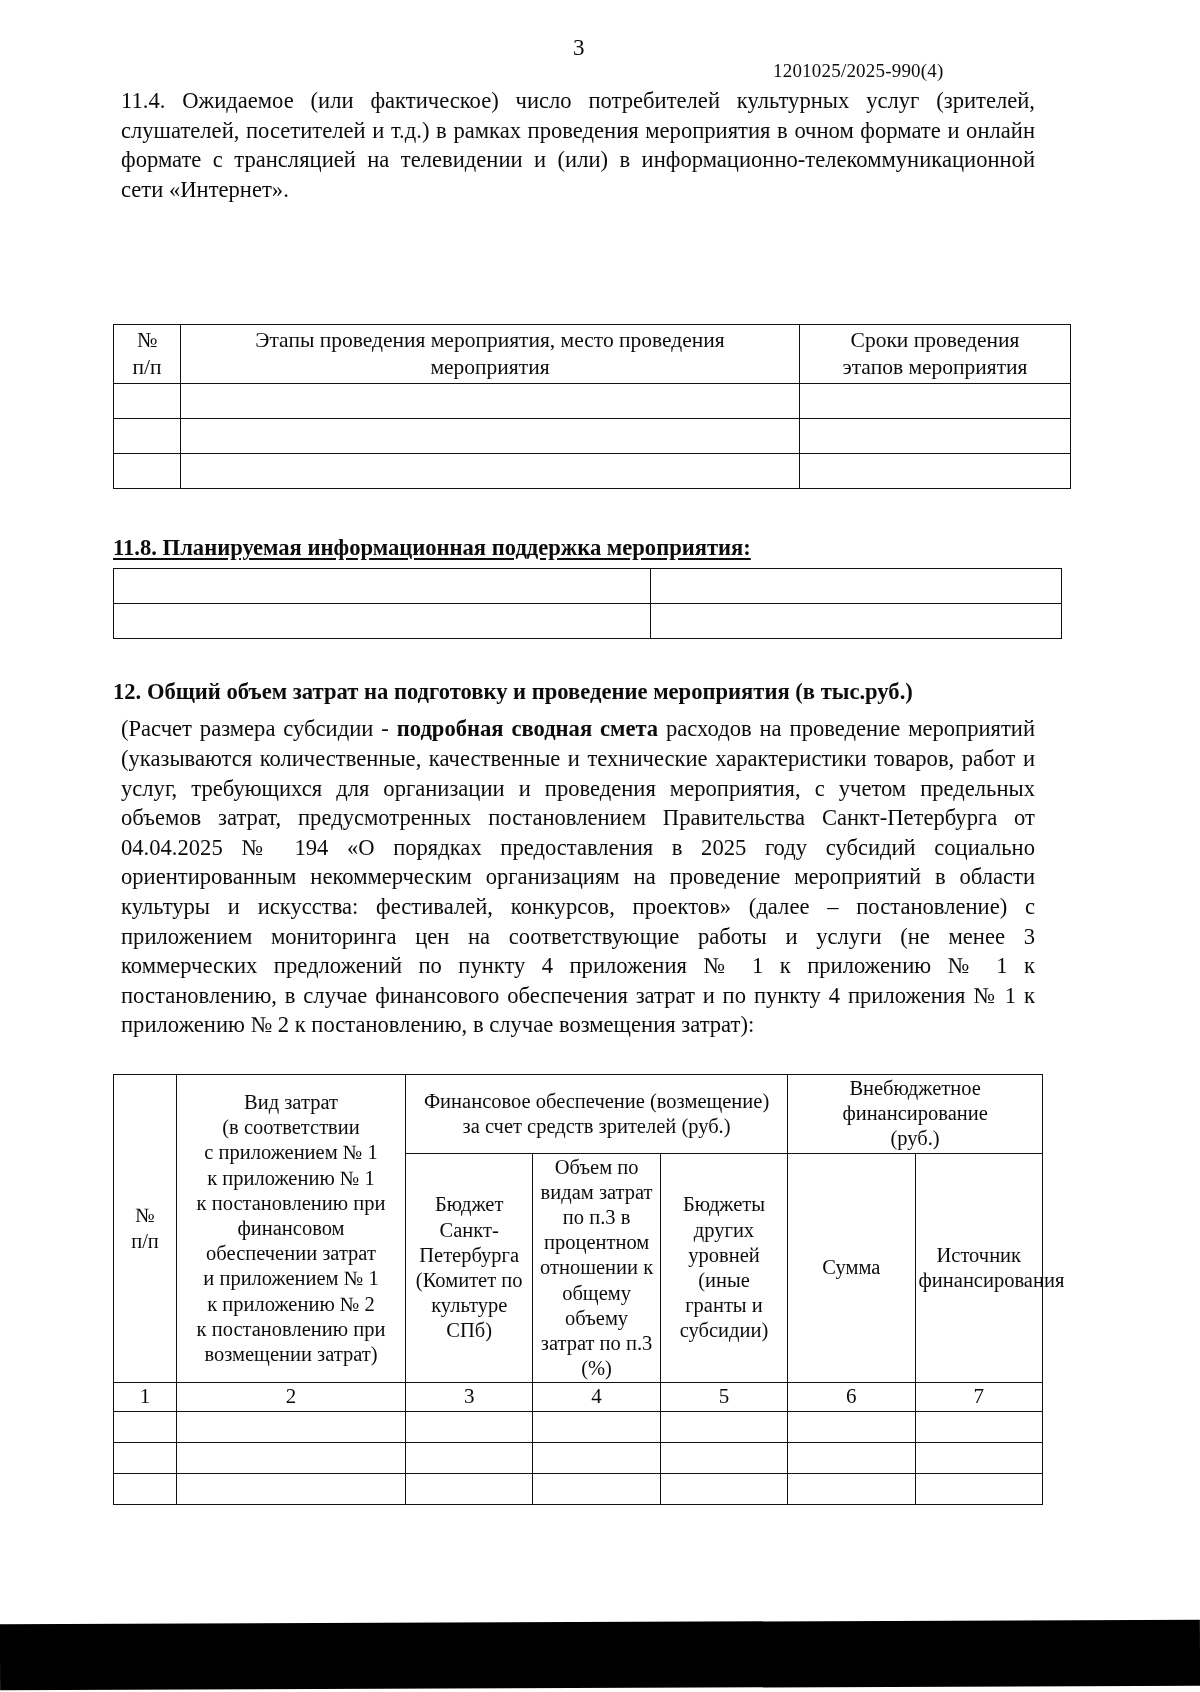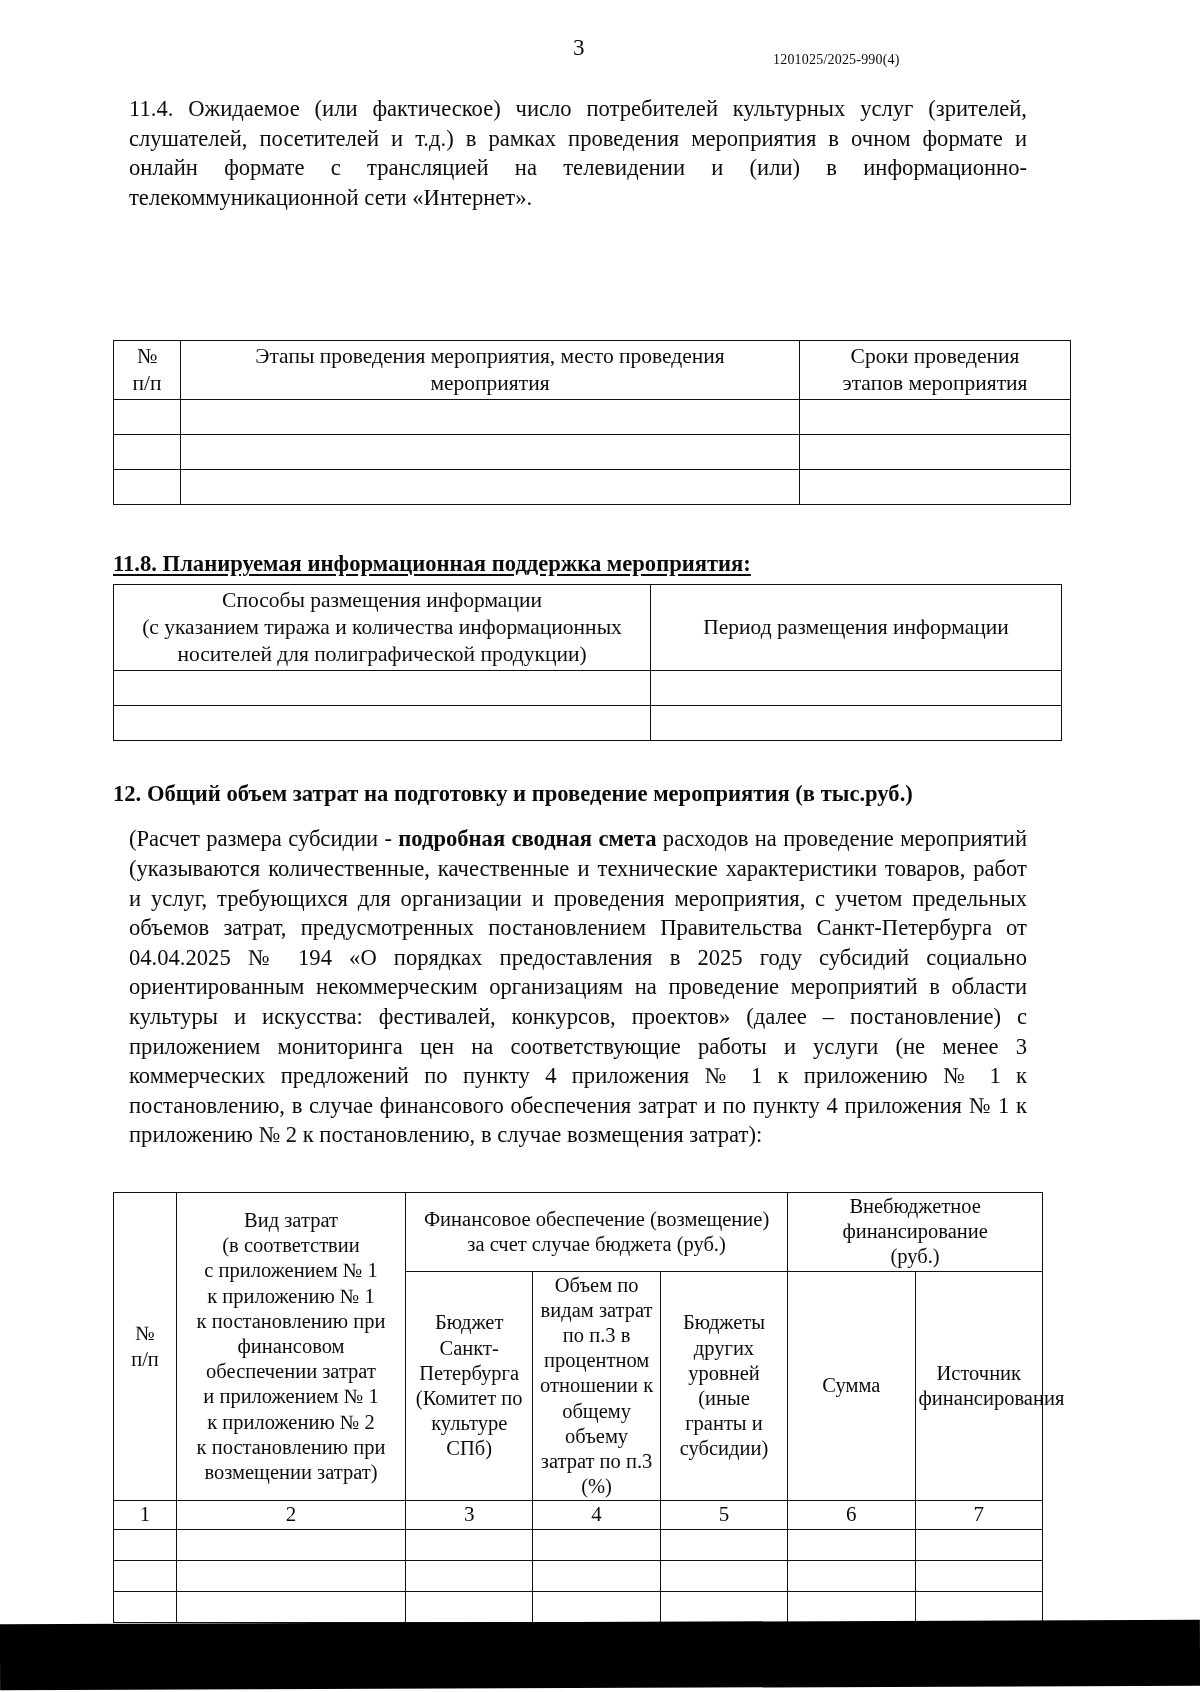--- a/index.html
+++ b/index.html
@@ -31,29 +31,29 @@
   .page-number {
     position: absolute;
     left: 460px;
     top: 36px;
     font-size: 23px;
     line-height: 1;
   }
   .doc-code {
     position: absolute;
     left: 660px;
-    top: 52px;
-    font-size: 14px;
+    top: 60px;
+    font-size: 19px;
     letter-spacing: 0.2px;
     font-family: "Liberation Serif", "DejaVu Serif", serif;
   }
 
   
   p.body {
-    margin: 16px;
+    margin: 8px;
     font-size: 22.6px;
     line-height: 29.6px;
     text-align: justify;
     text-justify: inter-word;
     text-indent: 0;
   }
   .spacer-26 { height: 26px; }
   .spacer-14 { height: 14px; }
   .spacer-30 { height: 30px; }
   .spacer-38 { height: 38px; }
@@ -205,28 +205,20 @@
 
 
     <div class="spacer-30"></div>
 
     <div class="heading-ul">11.8. Планируемая информационная поддержка мероприятия:</div>
 
     <div style="height:6px"></div>
 
     <table class="doc tbl2">
       <tbody>
-        <tr>
-          <td class="c1">
-            <span>Способы размещения информации</span><br>
-            <span>(с указанием тиража и количества информационных</span><br>
-            <span>носителей для полиграфической продукции)</span>
-          </td>
-          <td class="c2">Период размещения информации</td>
-        </tr>
         <tr>
           <td class="c1 empty"></td>
           <td class="c2 empty"></td>
         </tr>
         <tr>
           <td class="c1 empty"></td>
           <td class="c2 empty"></td>
         </tr>
       </tbody>
     </table>
@@ -254,21 +246,21 @@
             <span>к постановлению при</span><br>
             <span>финансовом</span><br>
             <span>обеспечении затрат</span><br>
             <span>и приложением № 1</span><br>
             <span>к приложению № 2</span><br>
             <span>к постановлению при</span><br>
             <span>возмещении затрат)</span>
           </td>
           <td colspan="3">
             <span>Финансовое обеспечение (возмещение)</span><br>
-            <span>за счет случае  бюджета (руб.)</span>
+            <span>за счет средств  зрителей (руб.)</span>
           </td>
           <td colspan="2">
             <span>Внебюджетное</span><br>
             <span>финансирование</span><br>
             <span>(руб.)</span>
           </td>
         </tr>
         <tr>
           <td class="w-budget">
             <span>Бюджет</span><br>

